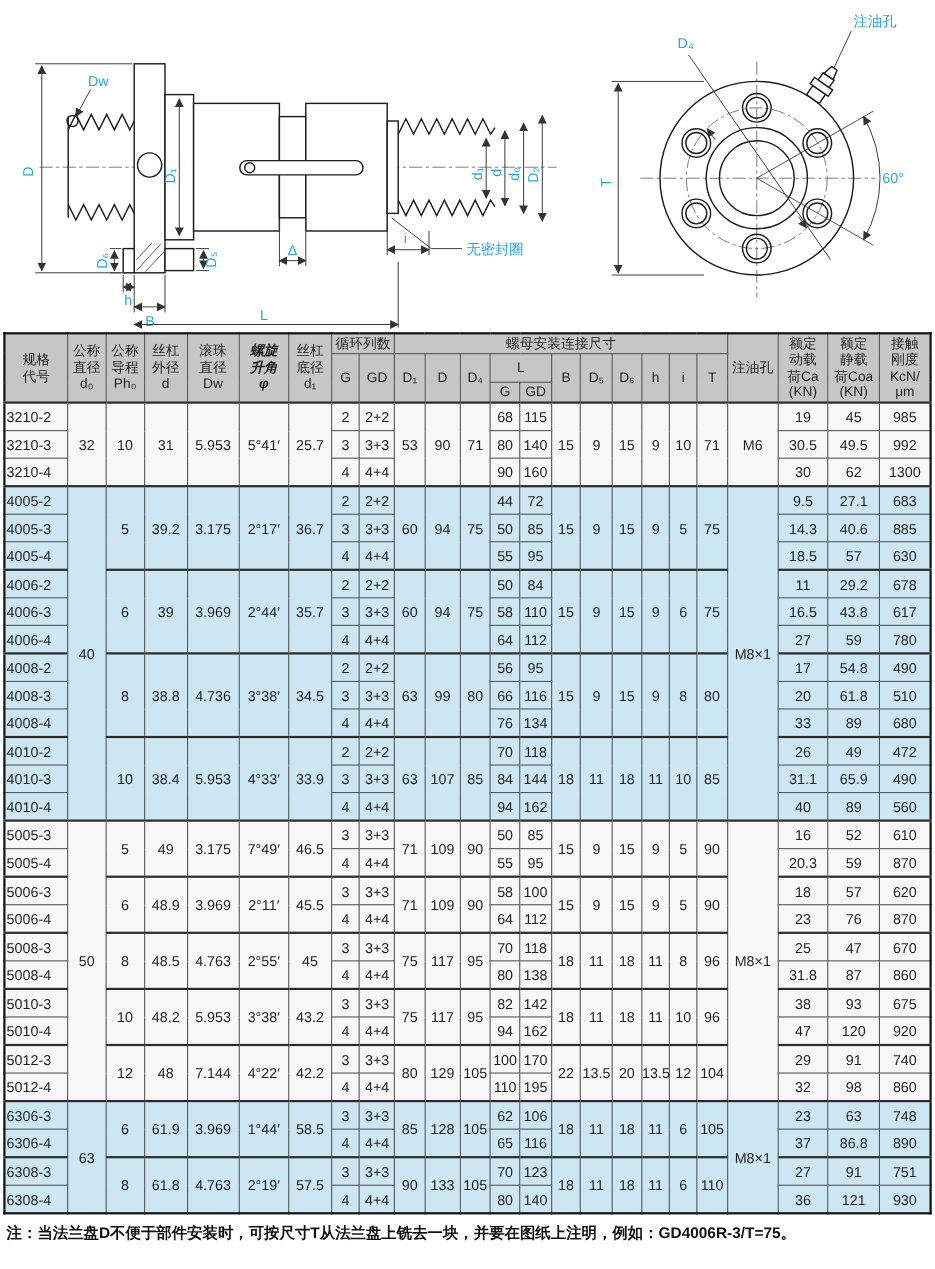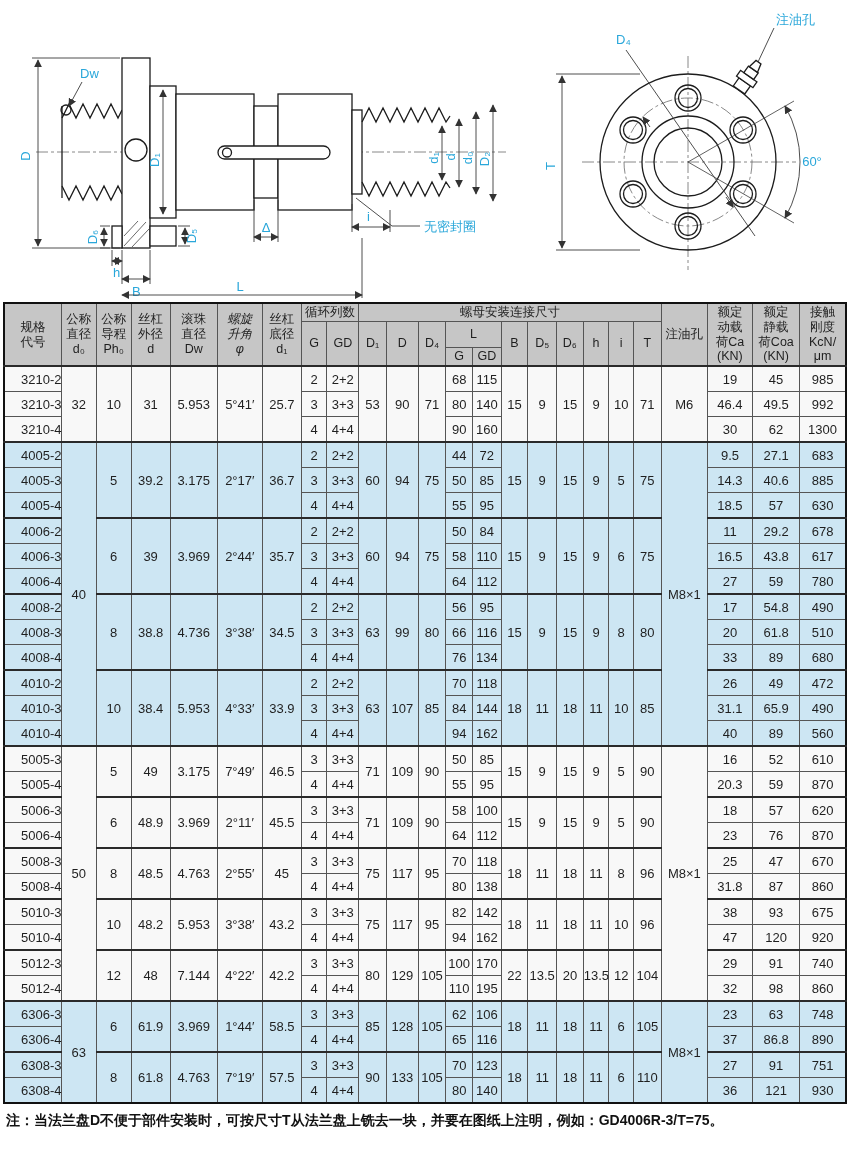--- a/index.html
+++ b/index.html
@@ -14,25 +14,25 @@
   .dim  { stroke:#3a3a3a; stroke-width:0.9; fill:none; }
   .cl   { stroke:#6a6a6a; stroke-width:0.8; fill:none; stroke-dasharray:12 3 3 3; }
   .hl   { stroke:#444; stroke-width:0.8; }
   text.lbl { fill:#2aa7da; font-size:13px; font-family:"Liberation Sans","DejaVu Sans",sans-serif; }
 
   
   .tblwrap { padding:0 3px; }
   table { border-collapse:collapse; table-layout:fixed; width:844px; border:2px solid #111; }
   th, td { border:1px solid #555; text-align:center; vertical-align:middle; padding:0; }
   thead th { background:#c6c6c6; font-weight:normal; font-size:12.5px; line-height:1.18; white-space:pre-line; padding:1px 0; }
-  thead th.phi { font-weight:normal; font-style:italic; }
+  thead th.phi { font-weight:bold; font-style:italic; }
   thead { border-bottom:2px solid #222; }
   tbody td { height:24px; font-size:13px; background:#f8f8f8; white-space:nowrap; }
   tbody td.tint { background:#cde6f3; }
-  tbody td.code { text-align:left; padding-left:16px; }
+  tbody td.code { text-align:left; padding-left:1px; }
   tr.model-top td { border-top:2px solid #2a2a2a; }
 
   
   .note { padding:8px 6px 0 6px; font-size:14px; font-weight:600; color:#111; }
 </style>
 </head>
 <body>
 
 <div class="page">
 
@@ -293,21 +293,21 @@
             <td>19</td>
             <td>45</td>
             <td>985</td>
           </tr>
           <tr>
             <td class="code">3210-3</td>
             <td>3</td>
             <td>3+3</td>
             <td>80</td>
             <td>140</td>
-            <td>46.4</td>
+            <td>30.5</td>
             <td>49.5</td>
             <td>992</td>
           </tr>
           <tr>
             <td class="code">3210-4</td>
             <td>4</td>
             <td>4+4</td>
             <td>90</td>
             <td>160</td>
             <td>30</td>
@@ -698,21 +698,21 @@
             <td class="tint">116</td>
             <td class="tint">37</td>
             <td class="tint">86.8</td>
             <td class="tint">890</td>
           </tr>
           <tr class="model-top">
             <td class="tint code">6308-3</td>
             <td rowspan="2" class="tint">8</td>
             <td rowspan="2" class="tint">61.8</td>
             <td rowspan="2" class="tint">4.763</td>
-            <td rowspan="2" class="tint">7°19′</td>
+            <td rowspan="2" class="tint">2°19′</td>
             <td rowspan="2" class="tint">57.5</td>
             <td class="tint">3</td>
             <td class="tint">3+3</td>
             <td rowspan="2" class="tint">90</td>
             <td rowspan="2" class="tint">133</td>
             <td rowspan="2" class="tint">105</td>
             <td class="tint">70</td>
             <td class="tint">123</td>
             <td rowspan="2" class="tint">18</td>
             <td rowspan="2" class="tint">11</td>

